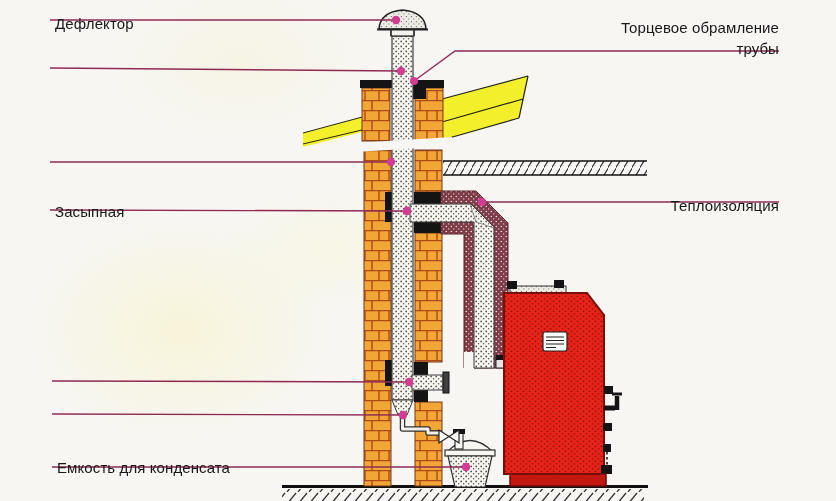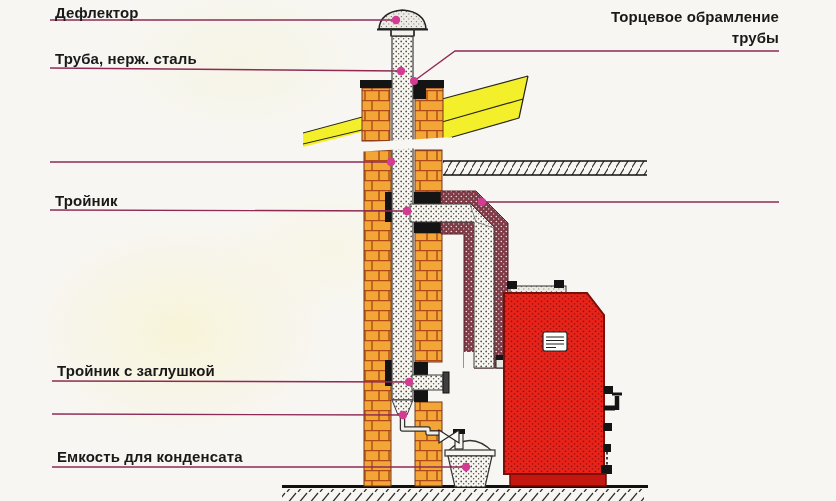--- a/index.html
+++ b/index.html
@@ -7,22 +7,22 @@
     position:relative; width:836px; height:501px; overflow:hidden;
     background:
       radial-gradient(220px 160px at 180px 330px, rgba(250,240,170,.35), transparent 70%),
       radial-gradient(200px 120px at 240px 60px, rgba(246,240,200,.30), transparent 70%),
       radial-gradient(160px 90px at 330px 250px, rgba(250,244,190,.25), transparent 70%),
       #f7f6f2;
     font-family:"Liberation Sans", sans-serif;
   }
   .stage svg{position:absolute; left:0; top:0;}
   .lbl{
-    position:absolute; font-weight:700; font-size:15px; line-height:18px;
-    color:#191919; white-space:nowrap; letter-spacing:.1px;
+    position:absolute; font-weight:400; font-size:15px; line-height:18px;
+    color:#191919; white-space:nowrap; letter-spacing:.1px;margin-top:11px;
   }
   .lbl.right{ text-align:right; white-space:normal; width:180px; line-height:21px;}
   .leader{ stroke:var(--leader-line,#8f2a55); stroke-width:1.4; fill:none;}
   .dot{ fill:var(--marker-dot,#d23c92); }
 </style>
 </head>
 <body>
 
 <div class="stage">
 
@@ -171,19 +171,18 @@
       <circle class="dot" cx="391" cy="162" r="4.2"></circle>
       <circle class="dot" cx="407" cy="211" r="4.4"></circle>
       <circle class="dot" cx="482" cy="202" r="4.2"></circle>
       <circle class="dot" cx="409" cy="382" r="4.2"></circle>
       <circle class="dot" cx="403" cy="415" r="4.2"></circle>
       <circle class="dot" cx="466" cy="467" r="4.2"></circle>
     </g>
   </svg>
 
   <div class="lbl" style="left:55px; top:4px">Дефлектор</div>
-  <div class="lbl" style="left:55px; top:50px">Труба, нерж. сталь</div>
-  <div class="lbl" style="left:55px; top:192px">Тройник</div>
-  <div class="lbl" style="left:57px; top:362px">Тройник с заглушкой</div>
+  <div class="lbl" style="left:55px; top:192px">Засыпная</div>
   <div class="lbl right" style="left:599px; top:6px">Торцевое обрамление трубы</div>
   <div class="lbl" style="left:57px; top:448px">Емкость для конденсата</div>
+  <div class="lbl right" style="left:599px; top:184px">Теплоизоляция</div>
 
 </div>
 
 </body></html>

